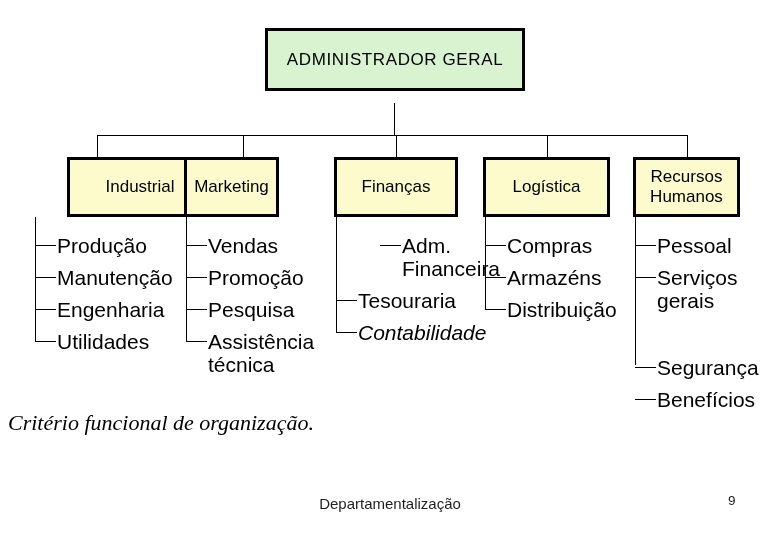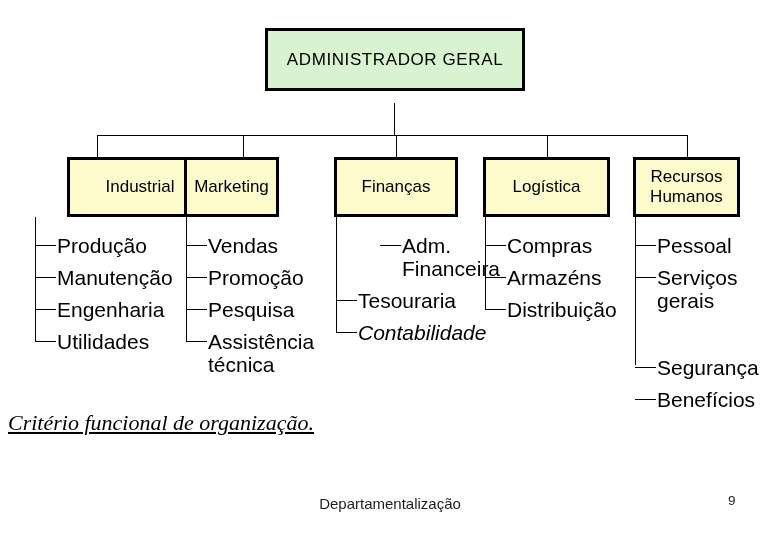--- a/index.html
+++ b/index.html
@@ -103,21 +103,20 @@
   }
   .caption {
     position: absolute;
     left: 8px;
     top: 410px;
     font-family: "Liberation Serif", serif;
     font-style: italic;
     font-size: 22px;
     color: var(--caption-color, #000);
     white-space: nowrap;
-    text-decoration: underline;
   }
   .footer-title {
     position: absolute;
     left: 0;
     top: 495px;
     width: 780px;
     text-align: center;
     font-size: 15px;
     color: var(--footer-color, #1f1f1f);
   }

